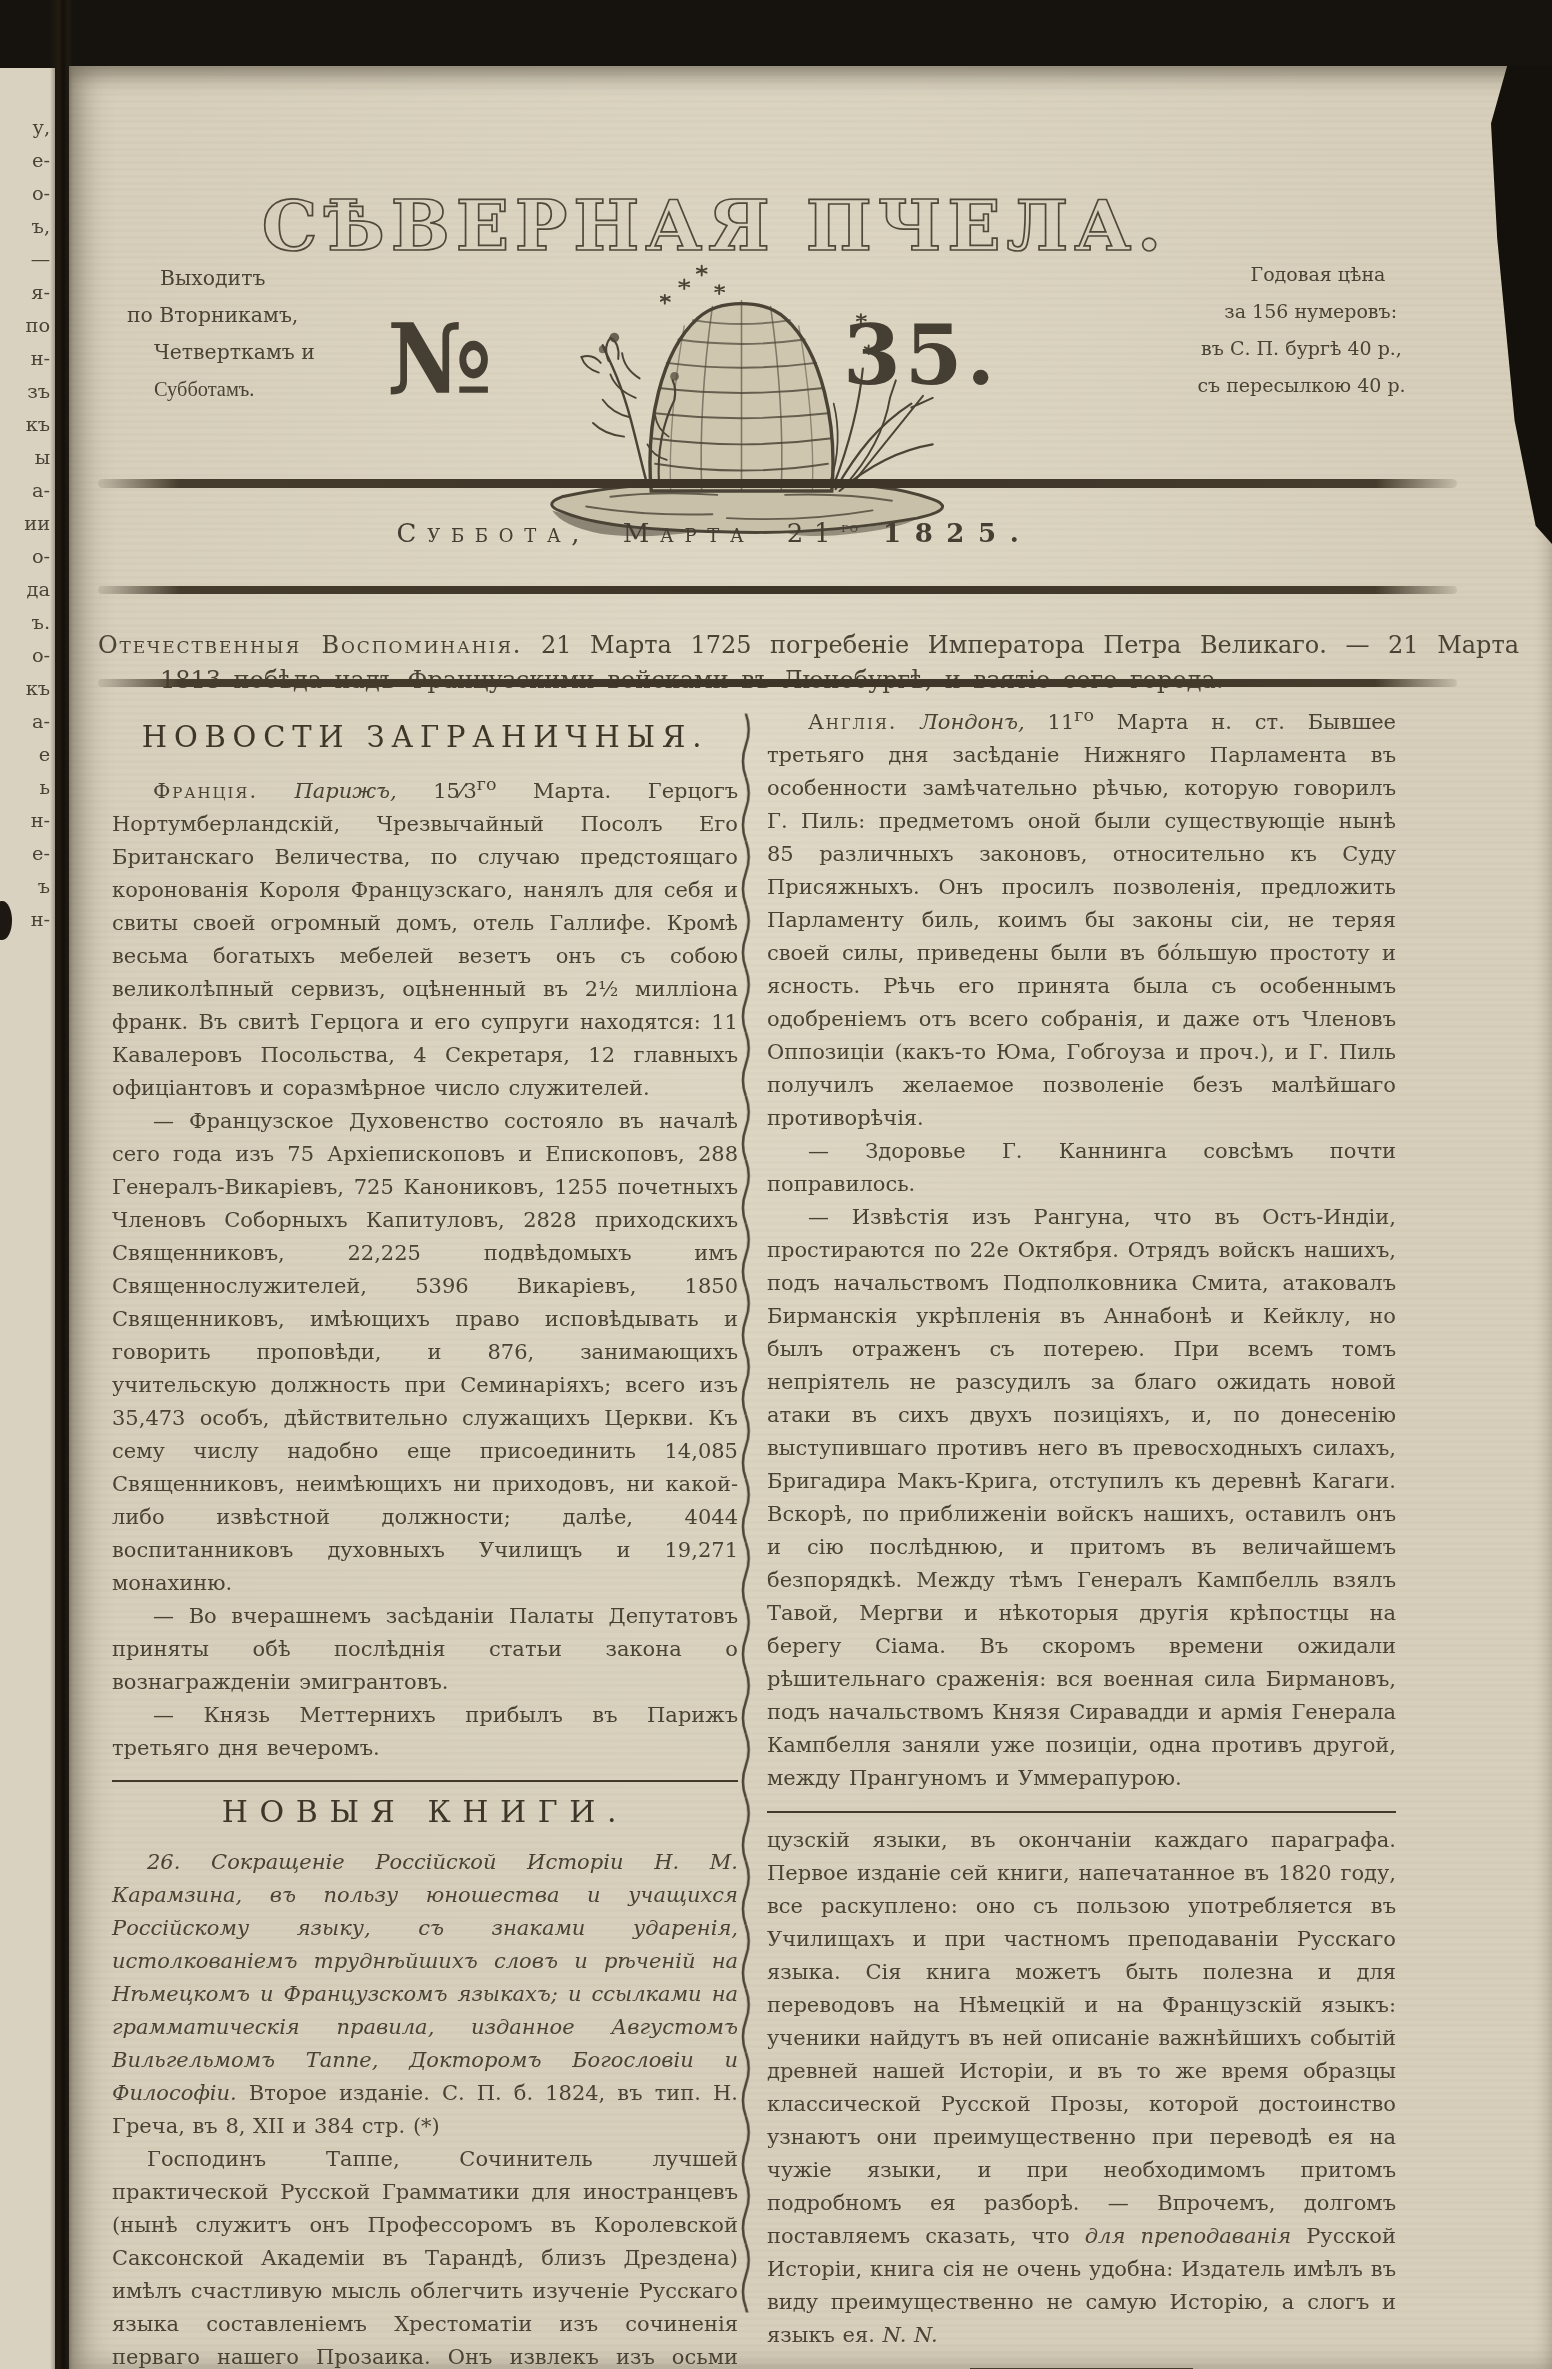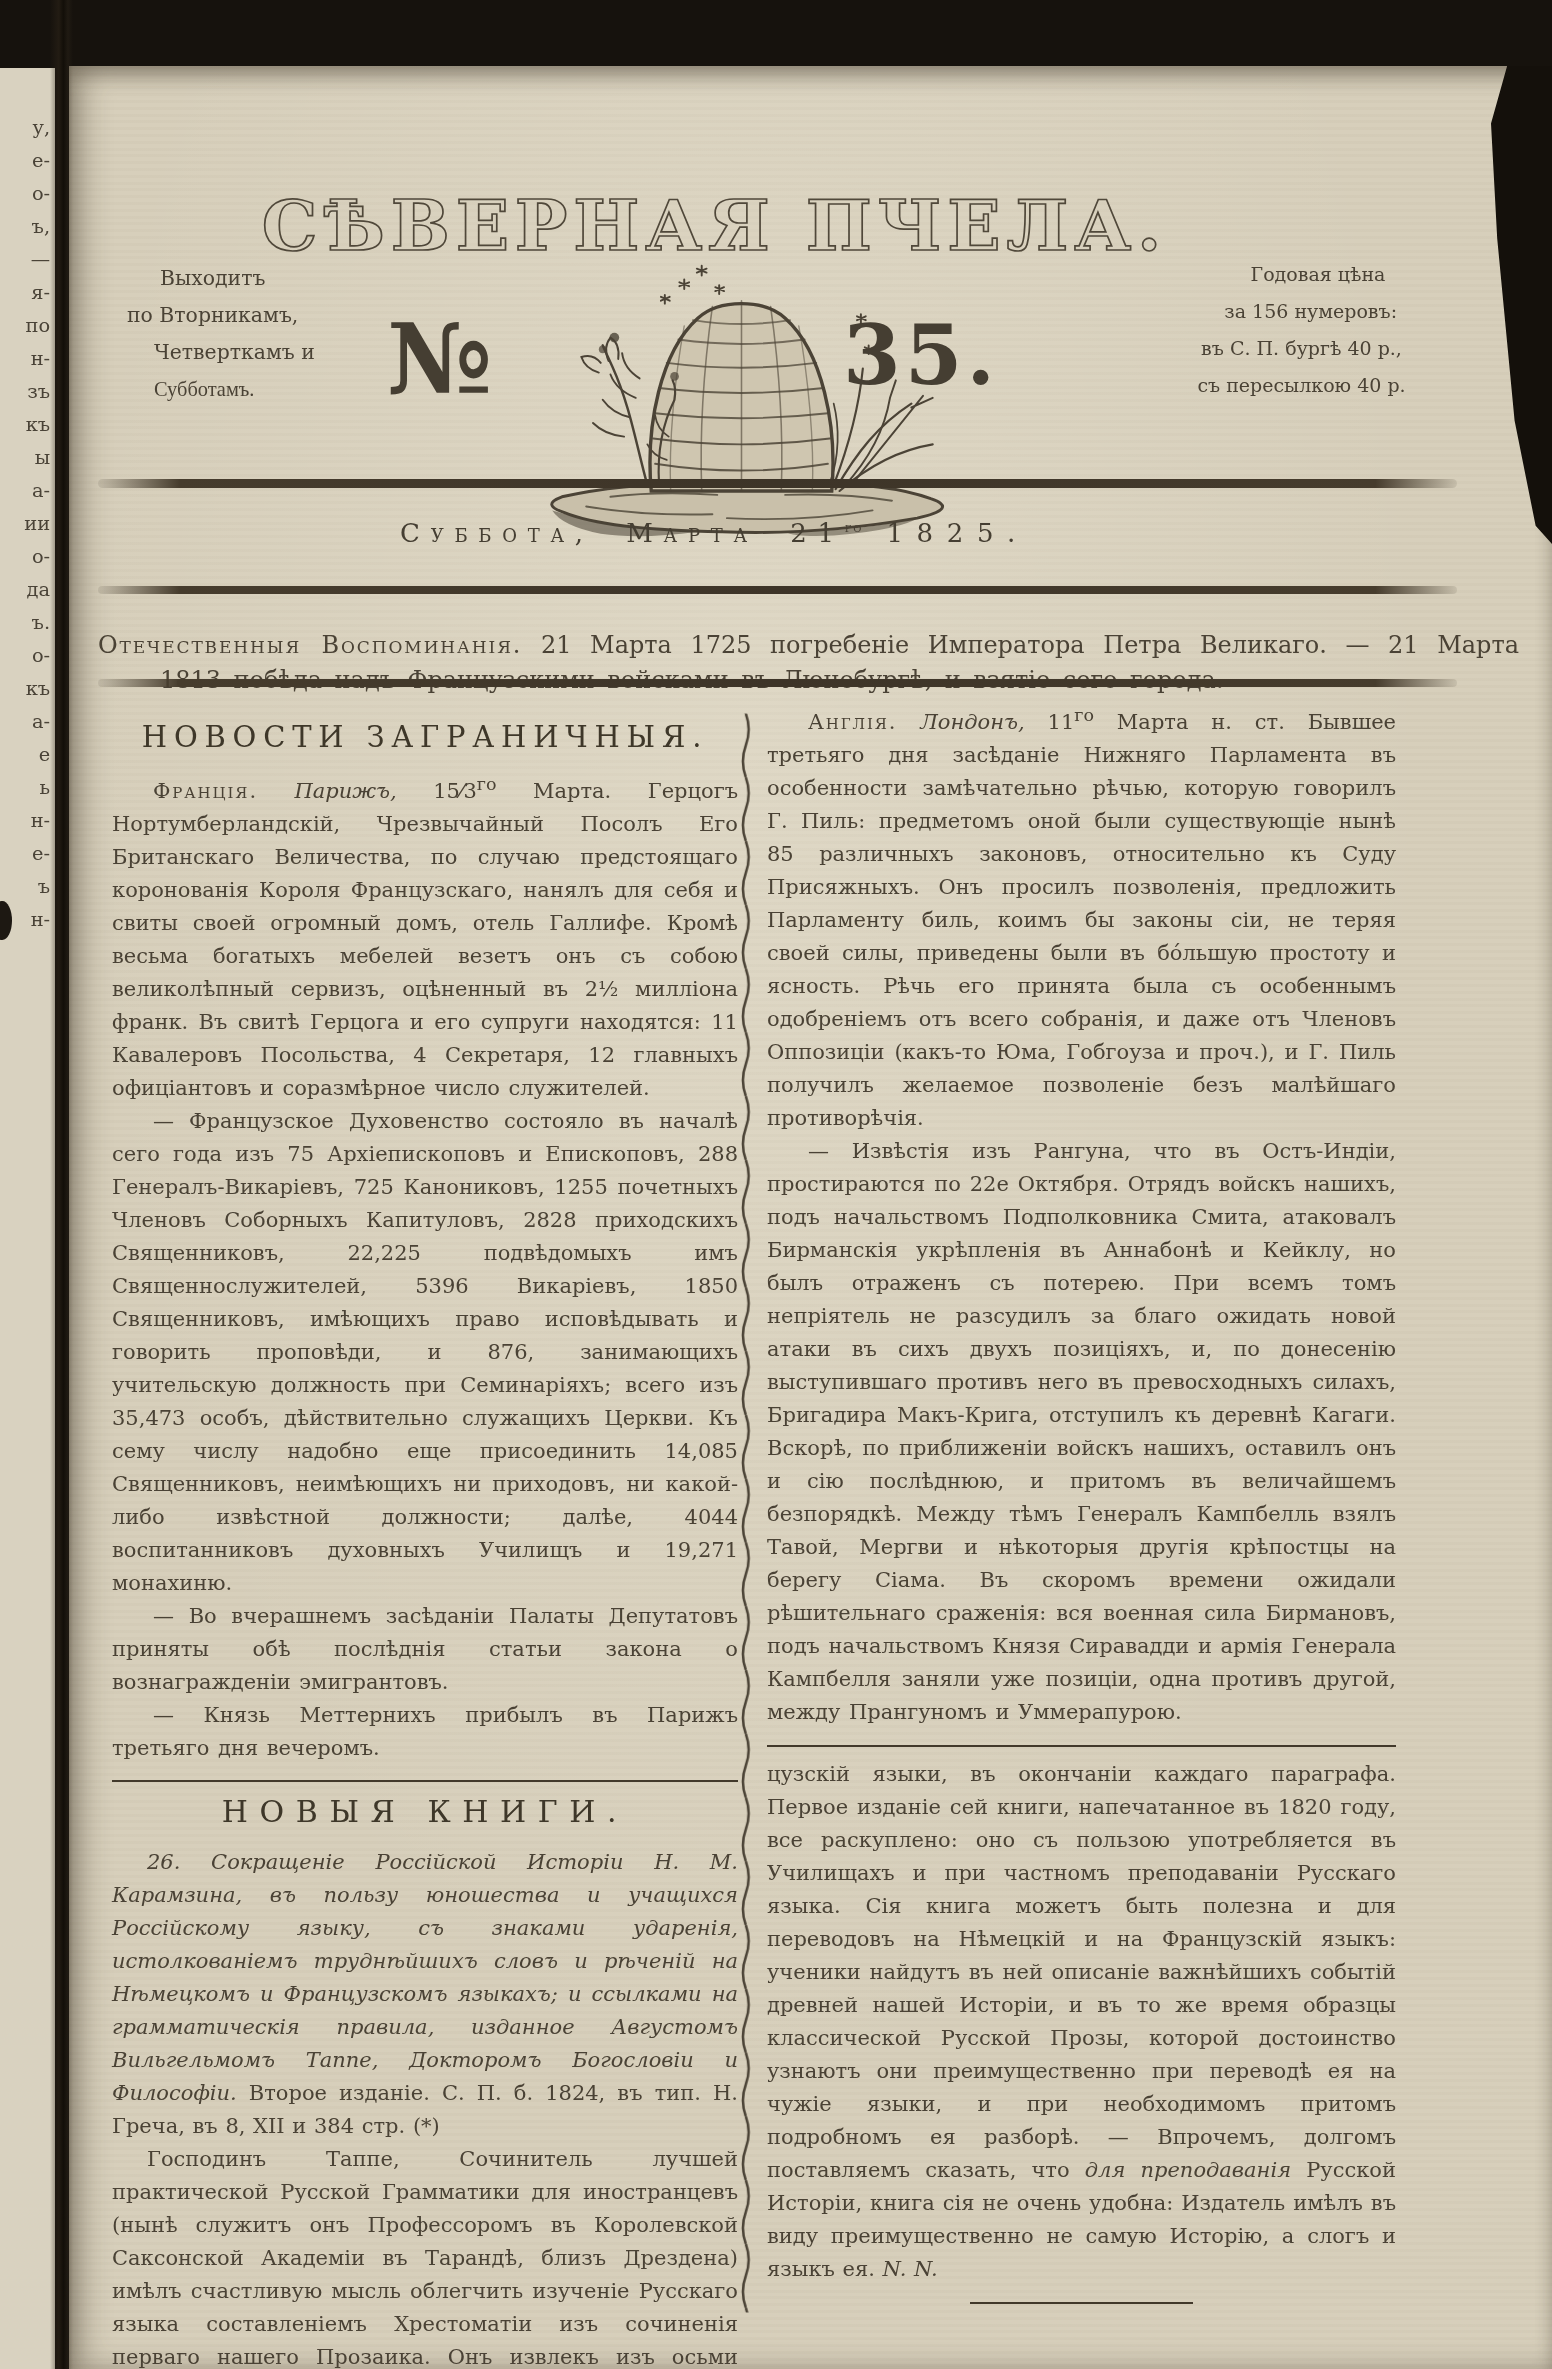--- a/index.html
+++ b/index.html
@@ -48,21 +48,21 @@
   
   .rule{left:29px;width:1359px;height:8.7px;border-radius:4.9px;
         background:linear-gradient(90deg,rgba(62,54,41,.1),#463c2d 6%,#3d3428 50%,#463c2d 94%,rgba(62,54,41,.1));}
   .rule-a{top:413px;}
   .rule-b{top:520px;height:7.8px;}
   .rule-c{top:613px;height:7.8px;}
 
   .dateline{left:0;top:452px;width:1291px;text-align:center;font-size:26px;color:#453e32;
             letter-spacing:10.7px;word-spacing:13.6px;font-variant:small-caps;}
   .dateline sup{font-size:14.6px;letter-spacing:1.9px;}
-  .dateline .year{margin-left:23px;letter-spacing:13.6px;}
+  .dateline .year{margin-left:23px;letter-spacing:13.6px;font-weight:bold;}
 
   .memorial{left:29px;top:538px;width:1359px;font-size:24px;line-height:35px;
             text-align:justify;padding-left:62px;text-indent:-62px;word-spacing:4.9px;}
   .sc{font-variant:small-caps;letter-spacing:1.9px;}
 
   
   .col{top:640px;}
   .col-left{left:43px;width:626px;}
   .col-right{left:698px;width:629px;}
   .divider{left:671px;top:644px;}
@@ -217,20 +217,21 @@
       <defs>
         <pattern id="wv" width="12" height="66" patternUnits="userSpaceOnUse">
           <path d="M6 0 C10 11 10 22 6 33 C2 44 2 55 6 66" fill="none" stroke="#4b4336" stroke-width="2.6"></path>
         </pattern>
       </defs>
       <rect width="12" height="1655" fill="url(#wv)"></rect>
     </svg>
 
     <div class="abs col col-right news">
       <p><span class="sc">Англія.</span> <i>Лондонъ,</i> <span>11</span><sup>го</sup> <span>Марта н. ст. Бывшее третьяго дня засѣданіе Нижняго Парламента въ особенности замѣчательно рѣчью, которую говорилъ Г. Пиль: предметомъ оной были существующіе нынѣ 85 различныхъ законовъ, относительно къ Суду Присяжныхъ. Онъ просилъ позволенія, предложить Парламенту биль, коимъ бы законы сіи, не теряя своей силы, приведены были въ бо́льшую простоту и ясность. Рѣчь его принята была съ особеннымъ одобреніемъ отъ всего собранія, и даже отъ Членовъ Оппозиціи (какъ-то Юма, Гобгоуза и проч.), и Г. Пиль получилъ желаемое позволеніе безъ малѣйшаго противорѣчія.</span></p>
+      <p>— Здоровье Г. Каннинга совсѣмъ почти поправилось.</p>
       <p>— Извѣстія изъ Рангуна, что въ Остъ-Индіи, простираются по 22е Октября. Отрядъ войскъ нашихъ, подъ начальствомъ Подполковника Смита, атаковалъ Бирманскія укрѣпленія въ Аннабонѣ и Кейклу, но былъ отраженъ съ потерею. При всемъ томъ непріятель не разсудилъ за благо ожидать новой атаки въ сихъ двухъ позиціяхъ, и, по донесенію выступившаго противъ него въ превосходныхъ силахъ, Бригадира Макъ-Крига, отступилъ къ деревнѣ Кагаги. Вскорѣ, по приближеніи войскъ нашихъ, оставилъ онъ и сію послѣднюю, и притомъ въ величайшемъ безпорядкѣ. Между тѣмъ Генералъ Кампбелль взялъ Тавой, Мергви и нѣкоторыя другія крѣпостцы на берегу Сіама. Въ скоромъ времени ожидали рѣшительнаго сраженія: вся военная сила Бирмановъ, подъ начальствомъ Князя Сиравадди и армія Генерала Кампбелля заняли уже позиціи, одна противъ другой, между Прангуномъ и Уммерапурою.</p>
       <hr class="col-rule">
       <div class="books">
         <p class="noindent"><span>цузскій языки, въ окончаніи каждаго параграфа. Первое изданіе сей книги, напечатанное въ 1820 году, все раскуплено: оно съ пользою употребляется въ Училищахъ и при частномъ преподаваніи Русскаго языка. Сія книга можетъ быть полезна и для переводовъ на Нѣмецкій и на Французскій языкъ: ученики найдутъ въ ней описаніе важнѣйшихъ событій древней нашей Исторіи, и въ то же время образцы классической Русской Прозы, которой достоинство узнаютъ они преимущественно при переводѣ ея на чужіе языки, и при необходимомъ притомъ подробномъ ея разборѣ. — Впрочемъ, долгомъ поставляемъ сказать, что </span><i>для преподаванія</i><span> Русской Исторіи, книга сія не очень удобна: Издатель имѣлъ въ виду преимущественно не самую Исторію, а слогъ и языкъ ея. </span><i>N. N.</i></p>
         <div class="short-rule"></div>
 
       </div>
     </div>
 
   </div>

